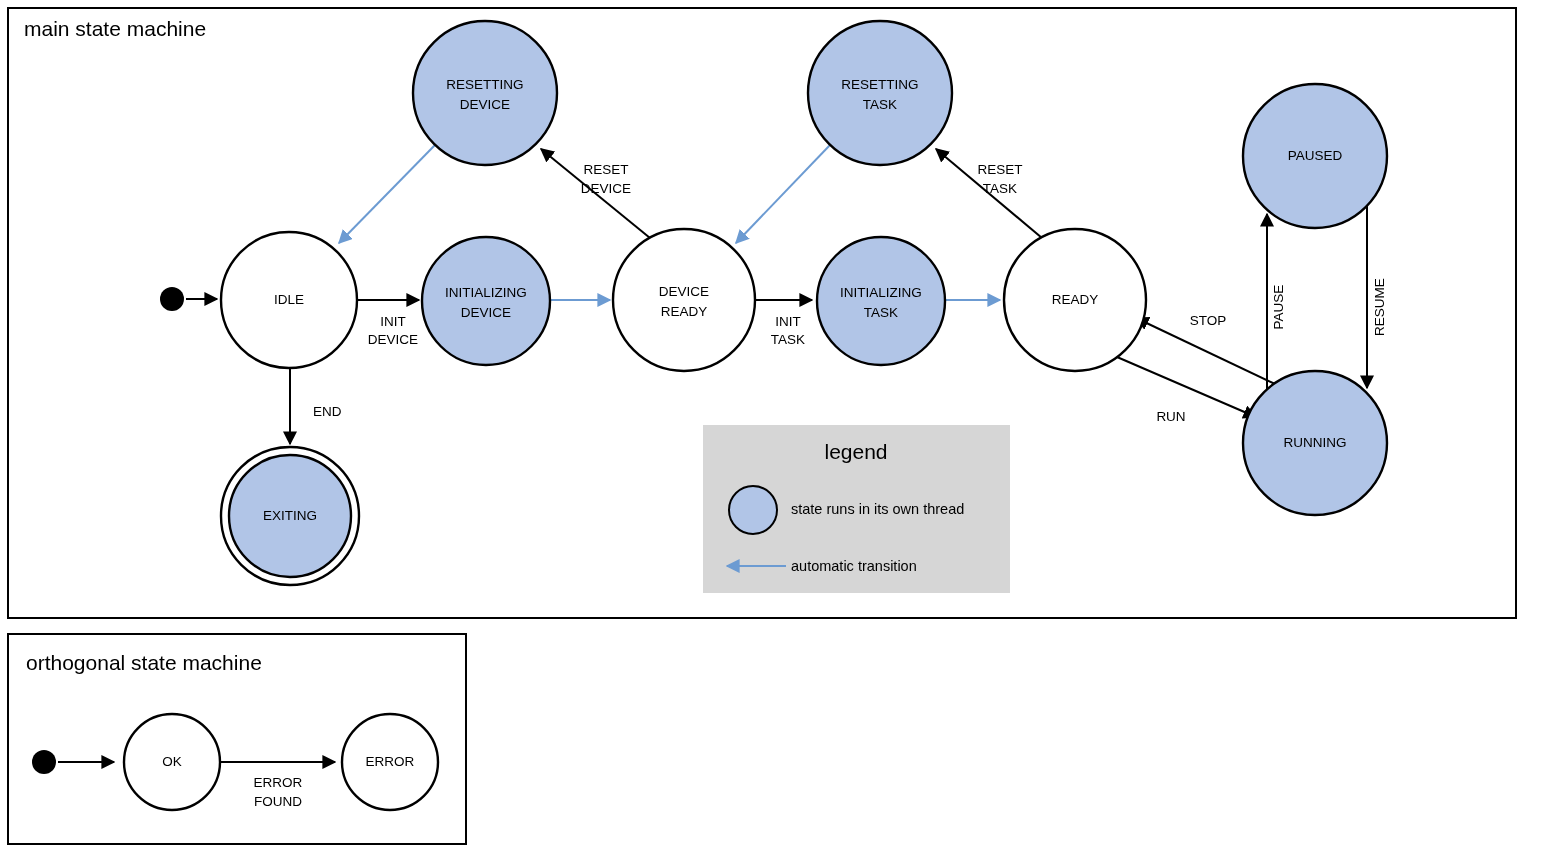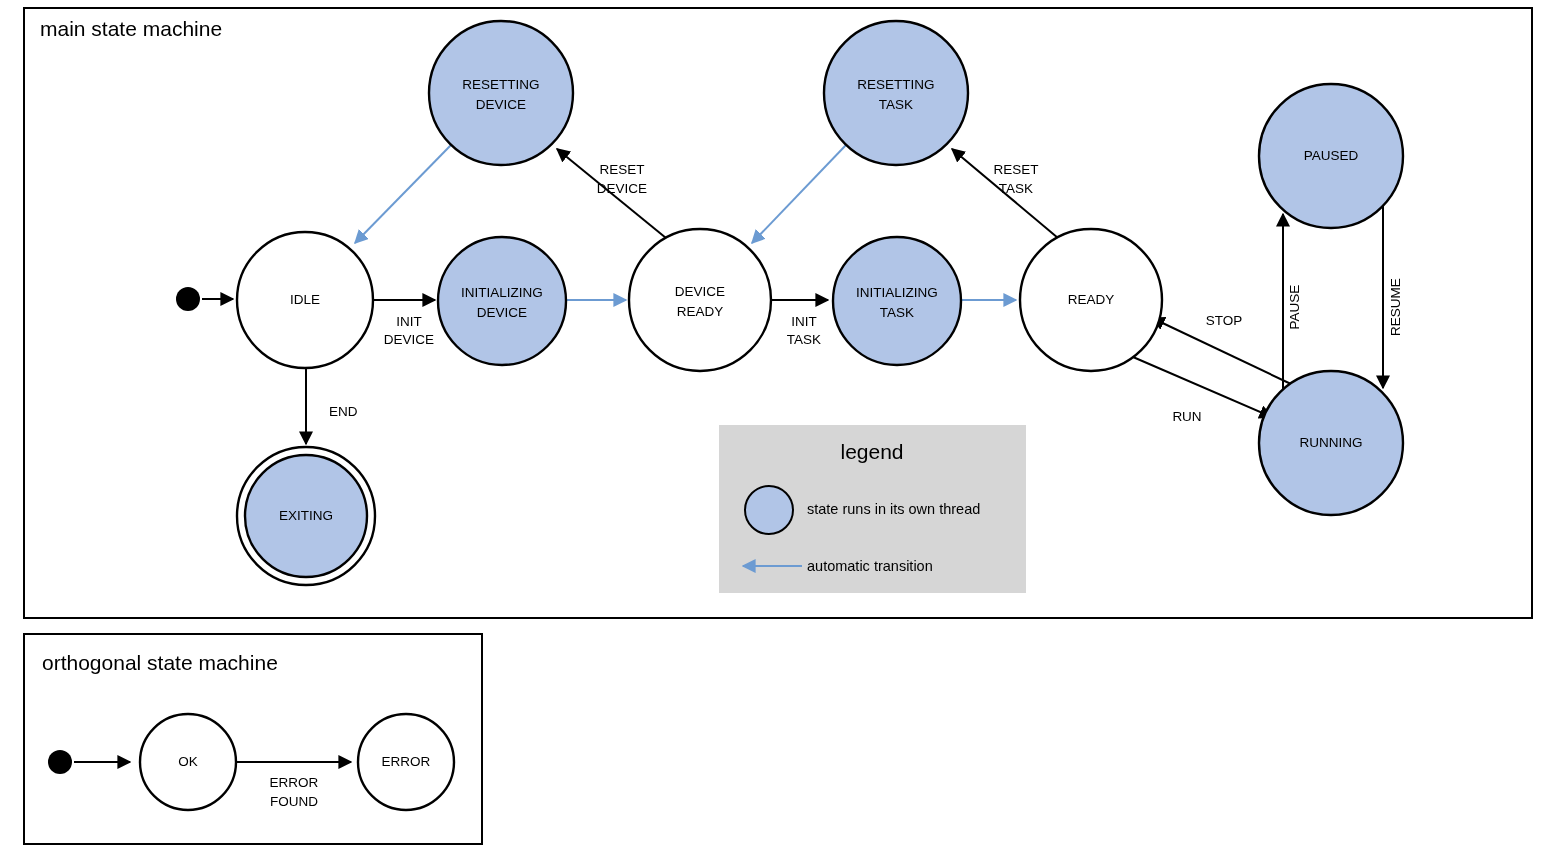--- a/index.html
+++ b/index.html
@@ -9,21 +9,21 @@
   }
   body {
     width: 1555px;
     height: 852px;
     position: relative;
     font-family: "Liberation Sans", sans-serif;
     overflow: hidden;
   }
   #stage {
     position: absolute;
-    left: 16px; top: 0;
+    left: 0; top: 0;
     width: 1437px;
     height: 852px;
   }
   svg.diagram {
     position: absolute;
     left: 0; top: 0;
     width: 1555px;
     height: 852px;
   }
   .frame-rect {

